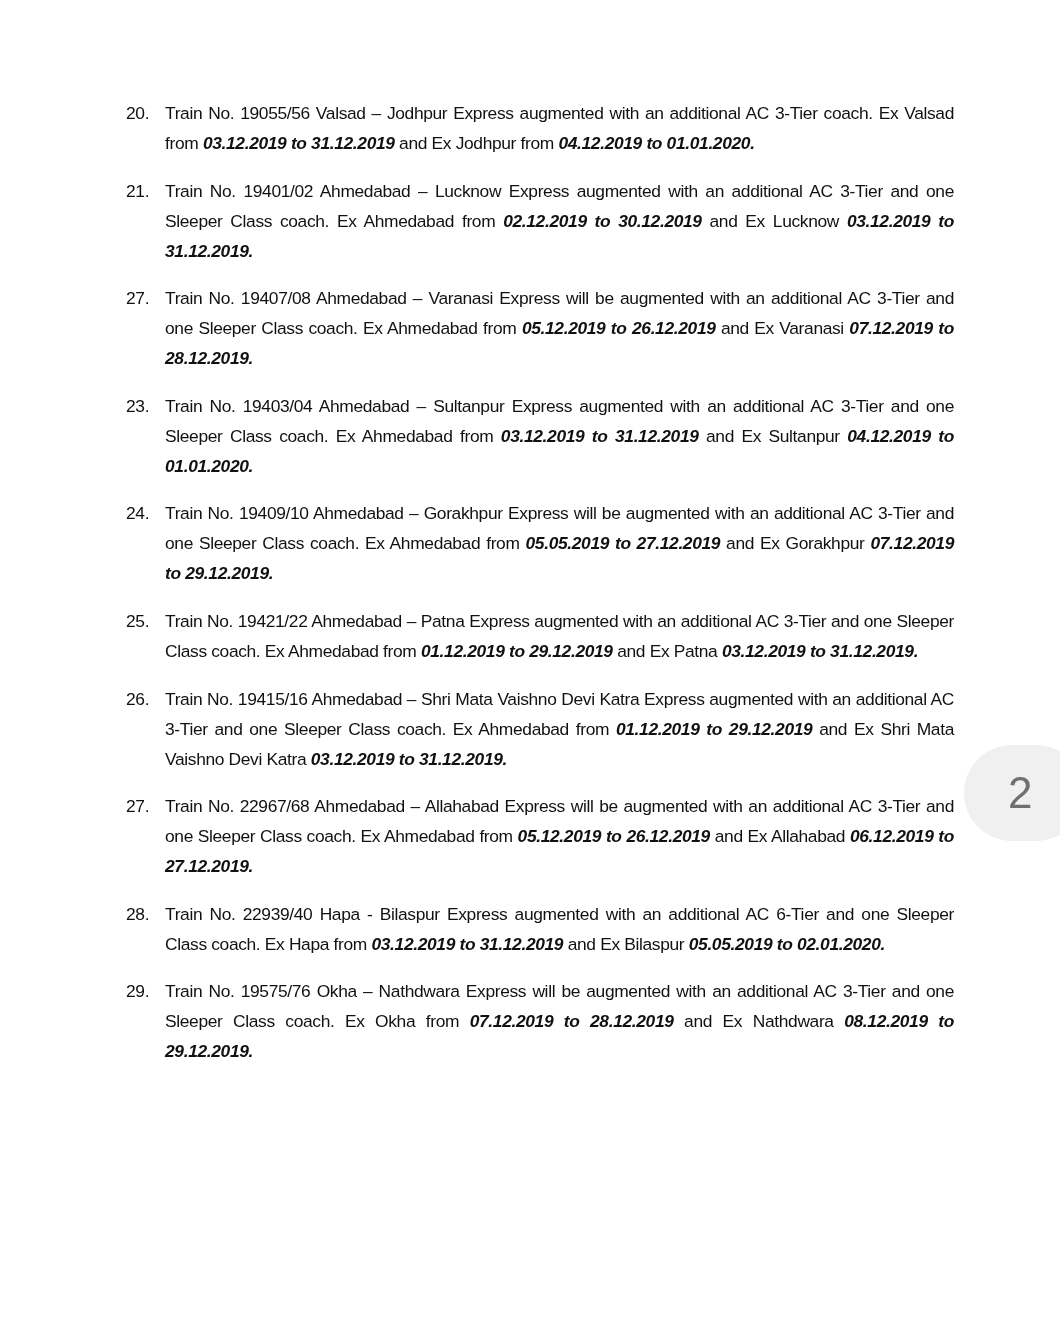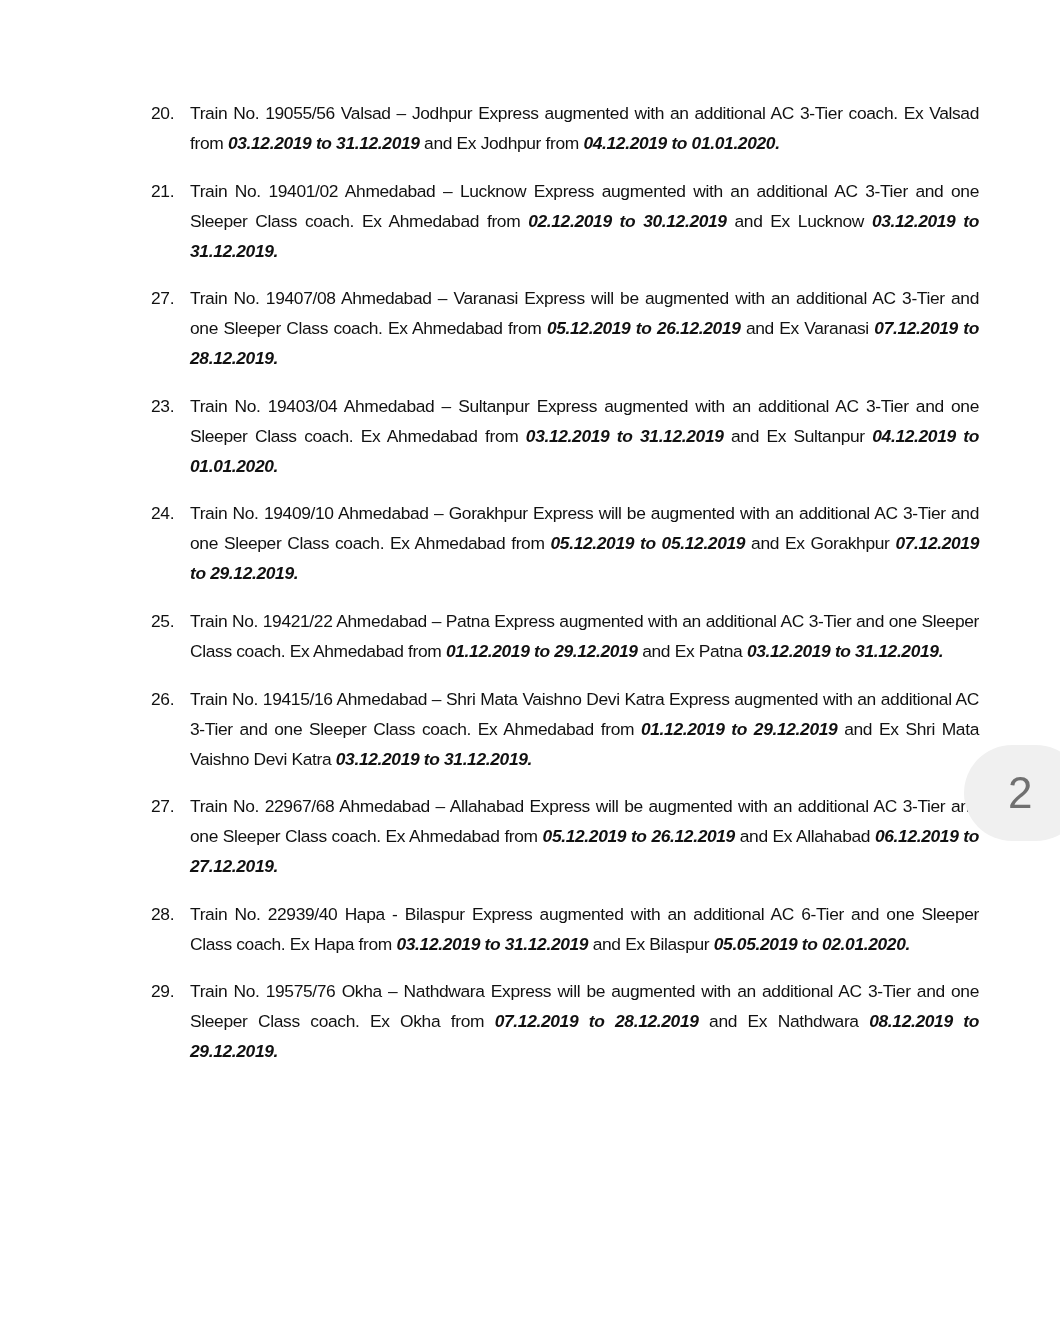--- a/index.html
+++ b/index.html
@@ -1,21 +1,21 @@
 <!DOCTYPE html>
 <html><head>
   <meta charset="utf-8">
   <style>
     html, body { margin: 0; padding: 0; }
     body {
       width: 1060px; height: 1337px; background: #ffffff; position: relative; overflow: hidden;
       font-family: "Liberation Sans", sans-serif; color: #111;
     }
     .doc {
-      position: absolute; left: 126px; top: 98px; width: 828px; margin-left: 25px;
+      position: absolute; left: 126px; top: 98px; width: 828px;
     }
     .item {
       display: flex; margin-bottom: 17.6px;
       font-size: 17.4px; line-height: 30px; letter-spacing: -0.35px;
     }
     .num { width: 39px; flex: 0 0 39px; }
     .body { flex: 1; text-align: justify; }
     .body b { font-style: italic; font-weight: bold; }
     .page-badge {
       position: absolute; left: 964px; top: 745px; width: 120px; height: 96px;
@@ -40,21 +40,21 @@
     <div class="item">
       <div class="num">27.</div>
       <div class="body"><span>Train No. 19407/08 Ahmedabad – Varanasi Express will be augmented with an additional AC 3-Tier and one Sleeper Class coach. Ex Ahmedabad from </span><b>05.12.2019 to 26.12.2019</b><span> and Ex Varanasi </span><b>07.12.2019 to 28.12.2019.</b></div>
     </div>
     <div class="item">
       <div class="num">23.</div>
       <div class="body"><span>Train No. 19403/04 Ahmedabad – Sultanpur Express augmented with an additional AC 3-Tier and one Sleeper Class coach. Ex Ahmedabad from </span><b>03.12.2019 to 31.12.2019</b><span> and Ex Sultanpur </span><b>04.12.2019 to 01.01.2020.</b></div>
     </div>
     <div class="item">
       <div class="num">24.</div>
-      <div class="body"><span>Train No. 19409/10 Ahmedabad – Gorakhpur Express will be augmented with an additional AC 3-Tier and one Sleeper Class coach. Ex Ahmedabad from </span><b>05.12.2019 to 05.12.2019</b><span> and Ex Gorakhpur </span><b>07.12.2019 to 29.12.2019.</b></div>
+      <div class="body"><span>Train No. 19409/10 Ahmedabad – Gorakhpur Express will be augmented with an additional AC 3-Tier and one Sleeper Class coach. Ex Ahmedabad from </span><b>05.05.2019 to 27.12.2019</b><span> and Ex Gorakhpur </span><b>07.12.2019 to 29.12.2019.</b></div>
     </div>
     <div class="item">
       <div class="num">25.</div>
       <div class="body"><span>Train No. 19421/22 Ahmedabad – Patna Express augmented with an additional AC 3-Tier and one Sleeper Class coach. Ex Ahmedabad from </span><b>01.12.2019 to 29.12.2019</b><span> and Ex Patna </span><b>03.12.2019 to 31.12.2019.</b></div>
     </div>
     <div class="item">
       <div class="num">26.</div>
       <div class="body"><span>Train No. 19415/16 Ahmedabad – Shri Mata Vaishno Devi Katra Express augmented with an additional AC 3-Tier and one Sleeper Class coach. Ex Ahmedabad from </span><b>01.12.2019 to 29.12.2019</b><span> and Ex Shri Mata Vaishno Devi Katra </span><b>03.12.2019 to 31.12.2019.</b></div>
     </div>
     <div class="item">

